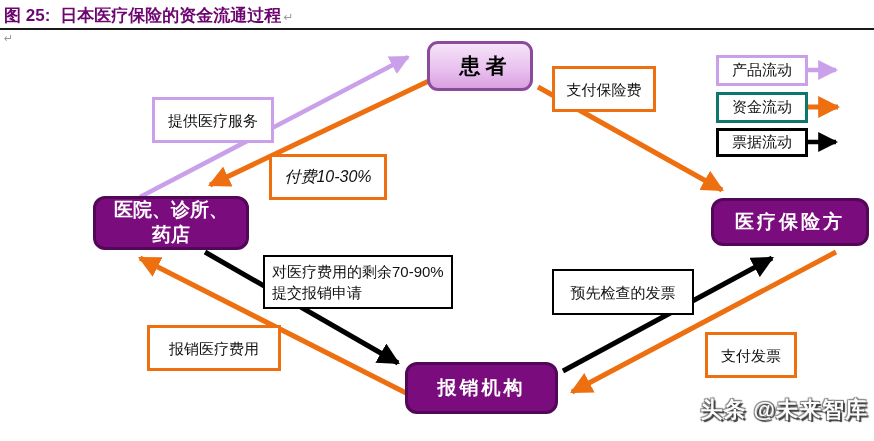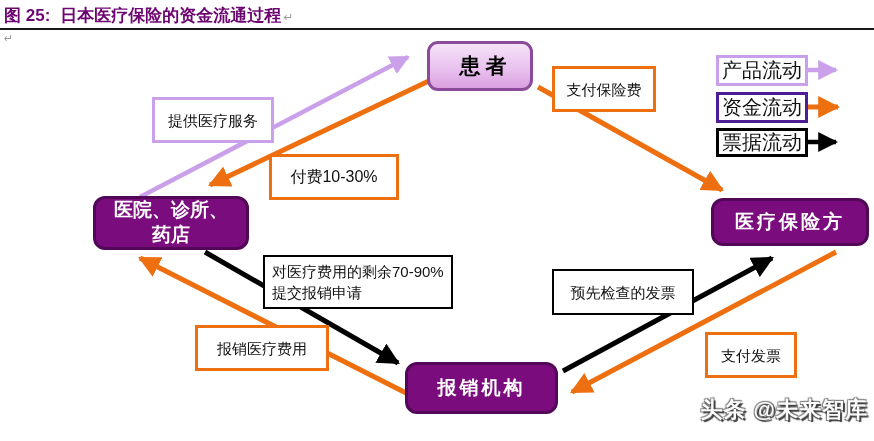--- a/index.html
+++ b/index.html
@@ -32,33 +32,33 @@
   #node-agency{left:405px;top:362px;width:153px;height:52px;letter-spacing:3px;white-space:nowrap;}
 
   
   .label-box{position:absolute;z-index:3;background:#fff;color:#111;font-size:15px;
              display:flex;align-items:center;justify-content:center;text-align:center;
              box-sizing:border-box;padding:20px 9px;line-height:1.4;}
   .b-purple{border:3px solid #c9a0e9;}
   .b-orange{border:3px solid #ed6f0f;}
   .b-black{border:2.5px solid #000;}
   #lbl-provide{left:152px;top:97px;width:122px;height:33px;}
-  #lbl-pay1030{left:269px;top:154px;width:130px;height:31px;font-size:16px;}
+  #lbl-pay1030{left:269px;top:154px;width:118px;height:31px;font-size:16px;font-style:italic;}
   #lbl-premium{left:552px;top:66px;width:104px;height:31px;}
   #lbl-claim{left:263px;top:255px;width:190px;height:54px;text-align:left;
              justify-content:flex-start;padding:4px 7px;}
-  #lbl-reimburse{left:147px;top:325px;width:134px;height:31px;margin-left:48px;}
+  #lbl-reimburse{left:147px;top:325px;width:134px;height:31px;}
   #lbl-precheck{left:552px;top:269px;width:142px;height:46px;}
   #lbl-payinv{left:685px;top:332px;width:92px;height:31px;margin-left:20px;}
 
   
-  .legend-box{position:absolute;z-index:3;background:#fff;font-size:20px;color:#111;
+  .legend-box{position:absolute;z-index:3;background:#fff;font-size:15px;color:#111;
               display:flex;align-items:center;justify-content:center;box-sizing:border-box;}
   #leg-product{left:716px;top:55px;width:92px;height:31px;border:3px solid #c9a0e9;}
-  #leg-funds{left:716px;top:92px;width:92px;height:31px;border:3px solid #4c1d95;}
+  #leg-funds{left:716px;top:92px;width:92px;height:31px;border:3px solid #0f766e;}
   #leg-bills{left:716px;top:128px;width:92px;height:29px;border:3px solid #000;}
 
   
   .watermark{position:absolute;right:6px;top:395px;z-index:5;font-size:22px;font-weight:bold;
              color:#fbfbfb;letter-spacing:1px;
              text-shadow:2px 2px 1px #3c3c3c,-1px -1px 1px #8a8a8a,
                          1px -1px 1px #6e6e6e,-1px 1px 1px #6e6e6e;}
 </style>
 </head>
 <body>

